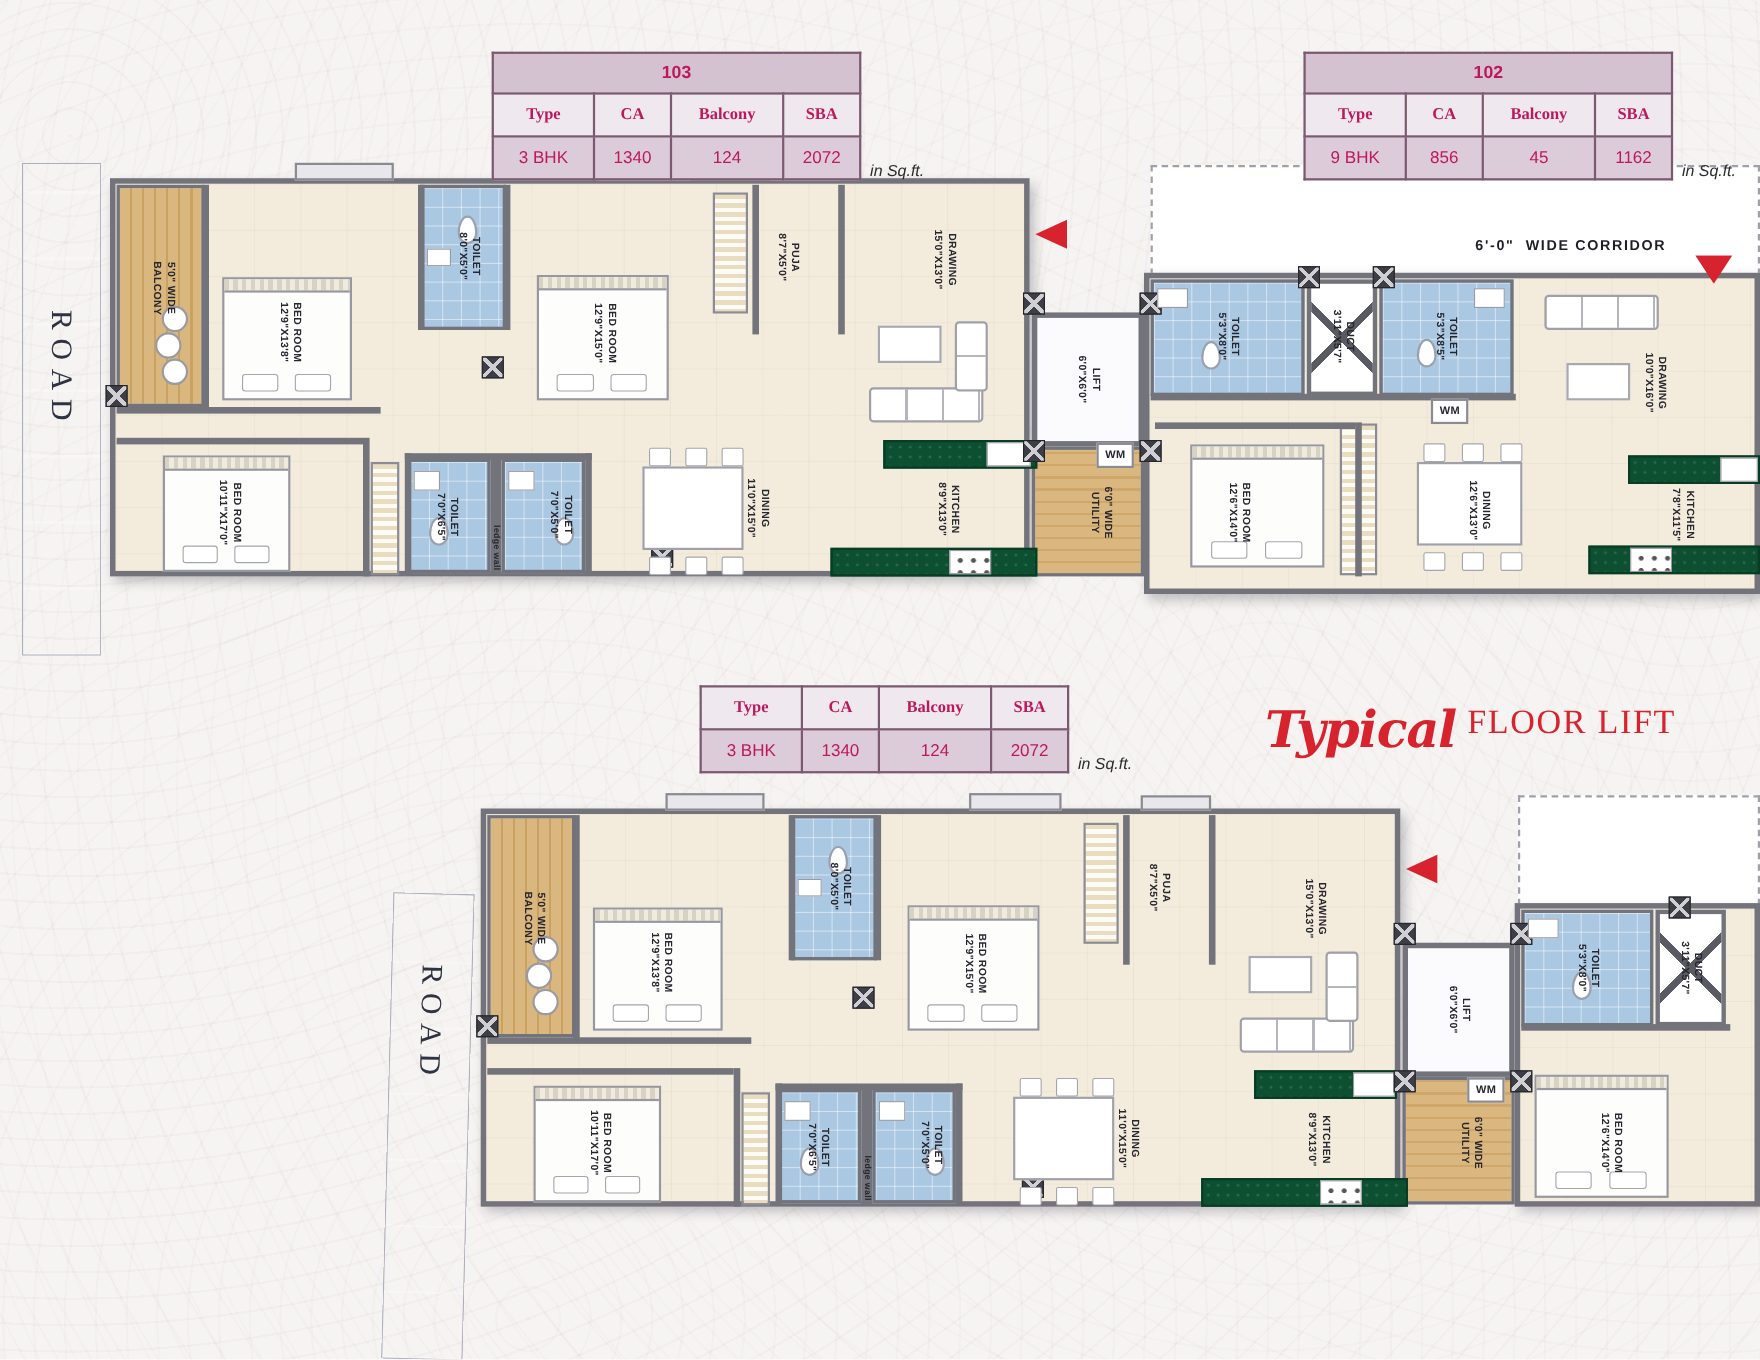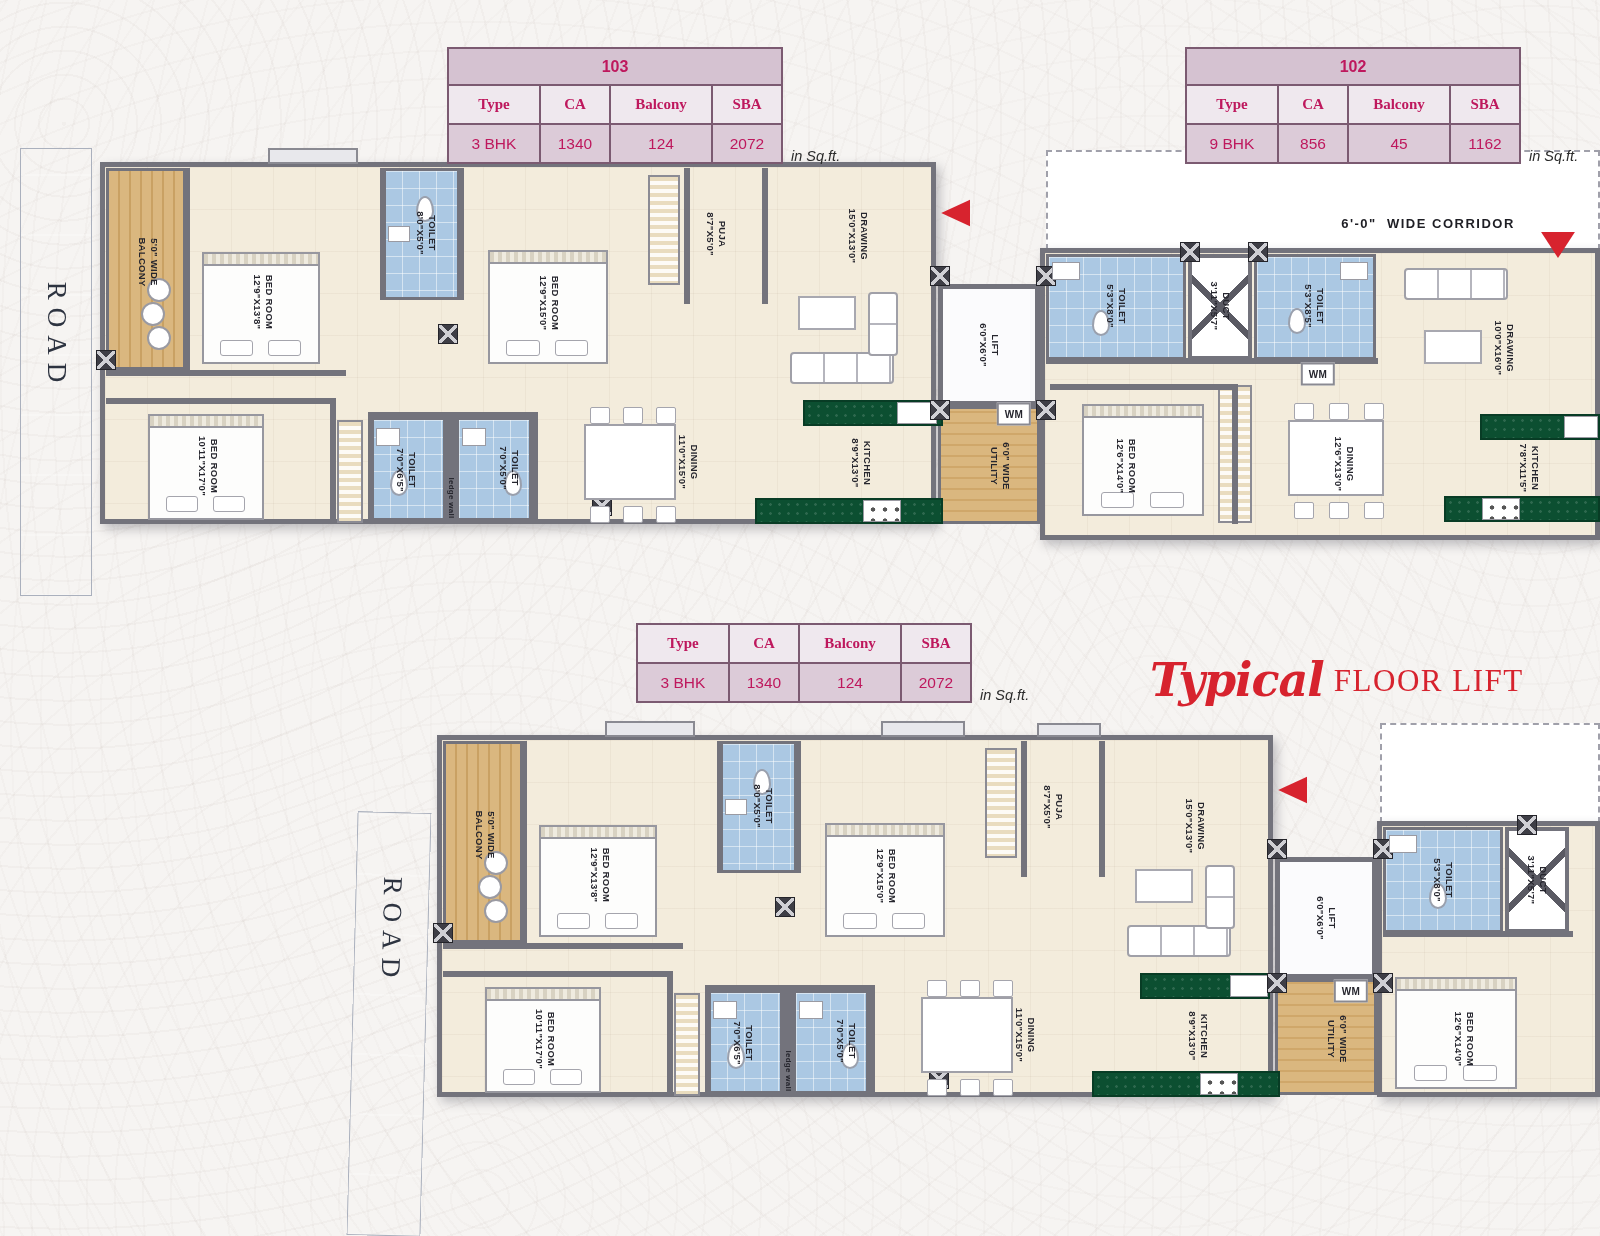--- a/index.html
+++ b/index.html
@@ -63,21 +63,21 @@
   
   .unit-table{position:absolute;}
   .unit-table table{border-collapse:collapse;background:var(--tv);}
   .unit-table th,.unit-table td{border:2px solid var(--tb);text-align:center;color:#be185d;padding:4px;}
   .unit-table .t-unit{background:var(--th);font-size:16px;height:27px;font-weight:bold;}
   .unit-table .t-head th{background:var(--ts);font-size:15px;height:29px;font-weight:bold;font-family:Liberation Serif, serif;}
   .unit-table .t-vals td{background:var(--tv);font-size:15.5px;height:29px;font-weight:normal;}
   .w-type{width:82px;} .w-ca{width:60px;} .w-bal{width:92px;} .w-sba{width:60px;}
   .sqft{position:absolute;left:calc(100% + 8px);bottom:0;font-style:italic;font-size:14.5px;color:#2b2b2b;white-space:nowrap;}
   
-  #plan-title{position:absolute;left:1150px;top:640px;display:flex;align-items:center;color:var(--red);margin-top:17px;}
+  #plan-title{position:absolute;left:1150px;top:640px;display:flex;align-items:flex-start;color:var(--red);}
   .title-script{font-family:"DejaVu Serif",serif;font-style:italic;font-weight:bold;font-size:46px;line-height:1;letter-spacing:-1px;}
   .title-rest{font-family:"Liberation Serif",serif;font-size:31px;line-height:1;margin-left:10px;letter-spacing:1.5px;}
 </style>
 </head>
 <body>
 
 <div id="canvas">
 
   <div class="road" id="road1" style="left:20px;top:148px;width:72px;height:448px;">
     <span class="road-text" style="top:42%;">ROAD</span>

